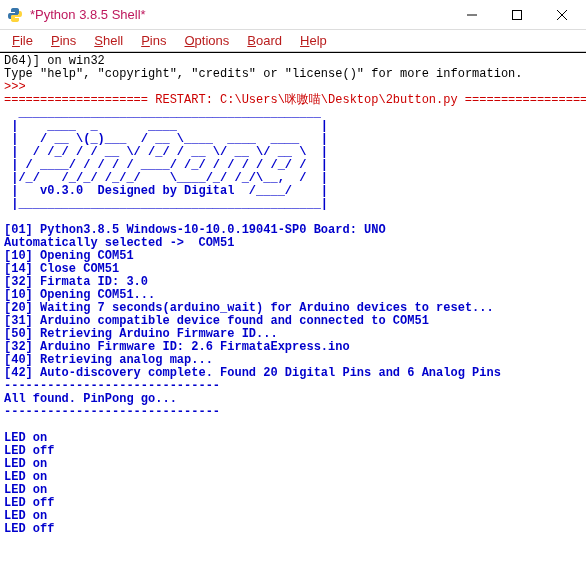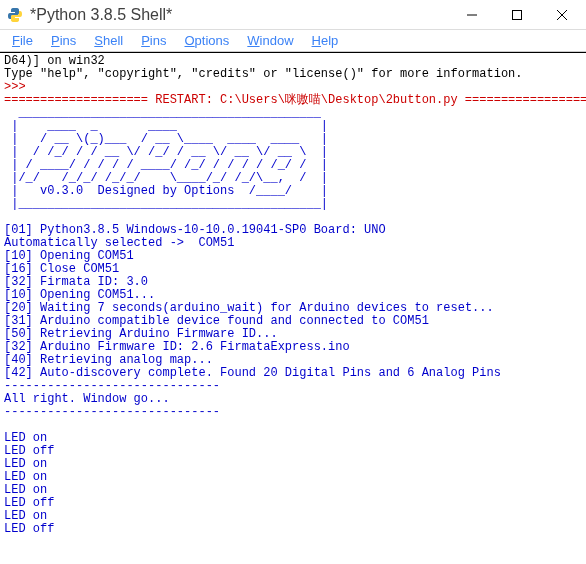--- a/index.html
+++ b/index.html
@@ -19,59 +19,59 @@
   align-items: center;
   padding: 0 2px;
 }
 .titlebar .icon {
   width: 18px; height: 18px;
   margin: 0 6px 0 4px;
   display: flex; align-items: center; justify-content: center;
 }
 .titlebar .title {
   flex: 1;
-  font-size: 16px;
-  color: #404040;
+  font-size: 13px;
+  color: #be185d;
 }
 .winbtns { display: flex; height: 100%; }
 .winbtn {
   width: 45px;
   display: flex; align-items: center; justify-content: center;
   color: #000;
 }
 .menubar {
   height: 22px;
   background: #fff;
   display: flex;
   align-items: center;
   padding: 0 4px;
   gap: 2px;
   border-bottom: 1px solid #ccc;
 }
 .menu {
   padding: 2px 8px;
   font-size: 13px;
-  color: #3b82f6;
+  color: #b91c1c;
   text-decoration: underline;
   text-decoration-color: rgba(0,0,0,0);
 }
 .menu::first-letter { text-decoration: underline; }
 .console {
   font-family: "Consolas","Courier New",monospace;
   font-size: 12px;
   line-height: 13px;
   padding: 2px 4px;
   background: #fff;
   height: calc(100% - 52px);
   overflow: hidden;
   white-space: pre;
   color: #000;
   border-top: 1px solid #000;
 }
-.blue { color: #0000cc; }
+.blue { color: #0000cc; font-weight: bold; }
 .red { color: #cc0000; }
 </style>
 </head>
 <body>
 
 <div class="titlebar">
   <span class="icon">
     <svg width="16" height="16" viewBox="0 0 16 16">
       <path d="M7 1c-2 0-3 .5-3 2v2h4v1H3c-1.5 0-2 1-2 3s.5 3 2 3h1v-2c0-1.5 1-2 2-2h4c1 0 2-.5 2-2V3c0-1.5-1-2-3-2H7z" fill="#3776ab"></path>
       <path d="M9 15c2 0 3-.5 3-2v-2H8v-1h5c1.5 0 2-1 2-3s-.5-3-2-3h-1v2c0 1.5-1 2-2 2H6c-1 0-2 .5-2 2v3c0 1.5 1 2 3 2h2z" fill="#ffd43b"></path>
@@ -97,51 +97,51 @@
     </div>
   </div>
 </div>
 
 <div class="menubar">
   <span class="menu">File</span>
   <span class="menu">Pins</span>
   <span class="menu">Shell</span>
   <span class="menu">Pins</span>
   <span class="menu">Options</span>
-  <span class="menu">Window</span>
+  <span class="menu">Board</span>
   <span class="menu">Help</span>
 </div>
 
 <div class="console"><span>D64)] on win32</span>
 <span>Type "help", "copyright", "credits" or "license()" for more information.</span>
 <span class="red">&gt;&gt;&gt; </span>
 <span class="red">==================== RESTART: C:\Users\咪嗷喵\Desktop\2button.py ====================</span>
 <span class="blue">  __________________________________________</span>
 <span class="blue"> |    ____  _       ____                    |</span>
 <span class="blue"> |   / __ \(_)___  / __ \____  ____  ____   |</span>
 <span class="blue"> |  / /_/ / / __ \/ /_/ / __ \/ __ \/ __ \  |</span>
 <span class="blue"> | / ____/ / / / / ____/ /_/ / / / / /_/ /  |</span>
 <span class="blue"> |/_/   /_/_/ /_/_/    \____/_/ /_/\__,  /  |</span>
-<span class="blue"> |   v0.3.0  Designed by Options  /____/    |</span>
+<span class="blue"> |   v0.3.0  Designed by Digital  /____/    |</span>
 <span class="blue"> |__________________________________________|</span>
 <span class="blue"> </span>
 <span class="blue">[01] Python3.8.5 Windows-10-10.0.19041-SP0 Board: UNO</span>
 <span class="blue">Automatically selected -&gt;  COM51</span>
 <span class="blue">[10] Opening COM51</span>
-<span class="blue">[16] Close COM51</span>
+<span class="blue">[14] Close COM51</span>
 <span class="blue">[32] Firmata ID: 3.0</span>
 <span class="blue">[10] Opening COM51...</span>
 <span class="blue">[20] Waiting 7 seconds(arduino_wait) for Arduino devices to reset...</span>
 <span class="blue">[31] Arduino compatible device found and connected to COM51</span>
 <span class="blue">[50] Retrieving Arduino Firmware ID...</span>
 <span class="blue">[32] Arduino Firmware ID: 2.6 FirmataExpress.ino</span>
 <span class="blue">[40] Retrieving analog map...</span>
 <span class="blue">[42] Auto-discovery complete. Found 20 Digital Pins and 6 Analog Pins</span>
 <span class="blue">------------------------------</span>
-<span class="blue">All right. Window go...</span>
+<span class="blue">All found. PinPong go...</span>
 <span class="blue">------------------------------</span>
 <span class="blue"> </span>
 <span class="blue">LED on</span>
 <span class="blue">LED off</span>
 <span class="blue">LED on</span>
 <span class="blue">LED on</span>
 <span class="blue">LED on</span>
 <span class="blue">LED off</span>
 <span class="blue">LED on</span>
 <span class="blue">LED off</span></div>

